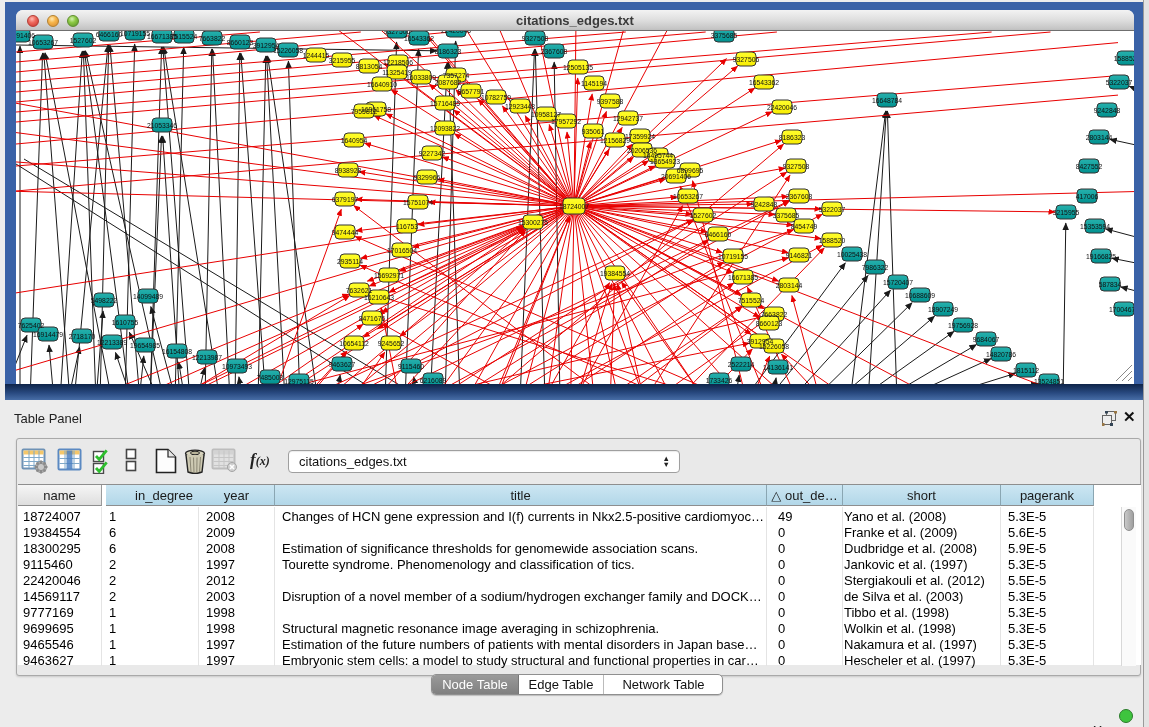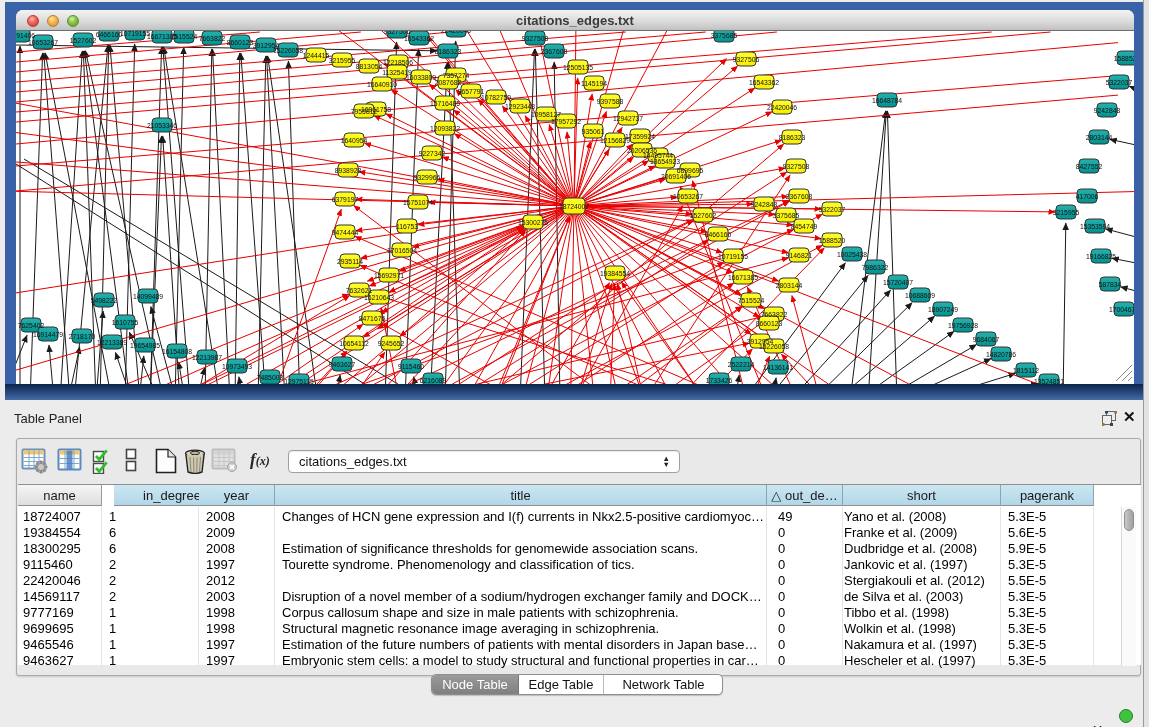--- a/index.html
+++ b/index.html
@@ -692,21 +692,21 @@
               <path d="M2.5 9.5 H22.5 M2.5 13.5 H22.5 M2.5 17.5 H22.5 M8 2.5 V20 M13 2.5 V20 M18 2.5 V20" stroke="#aaa" stroke-width="1"></path>
             </g>
             <circle cx="21" cy="19" r="4.5" fill="#cfcfcf" stroke="#a5a5a5"></circle>
             <path d="M19 17 l4 4 M23 17 l-4 4" stroke="#fff" stroke-width="1.6"></path>
           </svg>
 <div class="ticon" style="left:233px; top:11px; font-size:17px; font-style:italic; font-weight:bold; color:#222; font-family:'Liberation Serif', serif;">f<span style="font-size:12px">(x)</span></div>
         <div id="combo">citations_edges.txt<span class="arr">▲<br>▼</span></div>
       </div>
       <div id="tbl">
         <div class="hc hcg" style="left:0px; width:84px;">name</div>
-<div class="hc" style="left:96px; width:97px;padding-left:20px;">in_degree</div>
+<div class="hc" style="left:88px; width:97px;padding-left:20px;">in_degree</div>
 <div class="hc" style="left:181px; width:76px;">year</div>
 <div class="hc" style="left:257px; width:492px;">title</div>
 <div class="hc" style="left:749px; width:76px;">△ out_de…</div>
 <div class="hc" style="left:825px; width:158px;">short</div>
 <div class="hc" style="left:983px; width:93px;">pagerank</div>
 <div class="vline" style="left:83px"></div>
 <div class="vline" style="left:180px"></div>
 <div class="vline" style="left:256px"></div>
 <div class="vline" style="left:748px"></div>
 <div class="vline" style="left:824px"></div>
@@ -761,21 +761,20 @@
             <span class="c2">2003</span>
             <span class="c3">Disruption of a novel member of a sodium/hydrogen exchanger family and DOCK…</span>
             <span class="c4">0</span>
             <span class="c5">de Silva et al. (2003)</span>
             <span class="c6">5.3E-5</span>
           </div>
 <div class="row" style="top:119px">
             <span class="c0">9777169</span>
             <span class="c1">1</span>
             <span class="c2">1998</span>
-            <span class="c3">Corpus callosum shape and size in male patients with schizophrenia.</span>
             <span class="c4">0</span>
             <span class="c5">Tibbo et al. (1998)</span>
             <span class="c6">5.3E-5</span>
           </div>
 <div class="row" style="top:135px">
             <span class="c0">9699695</span>
             <span class="c1">1</span>
             <span class="c2">1998</span>
             <span class="c3">Structural magnetic resonance image averaging in schizophrenia.</span>
             <span class="c4">0</span>

